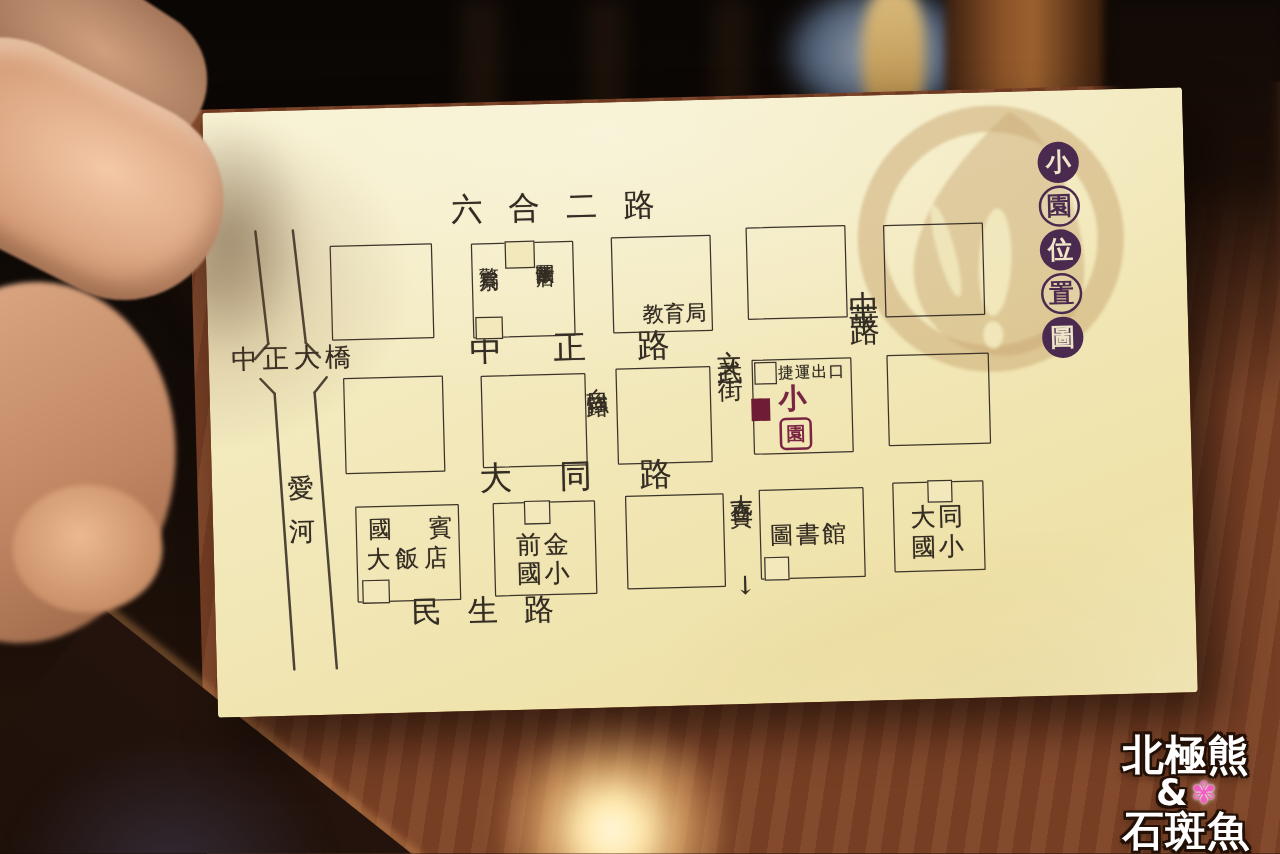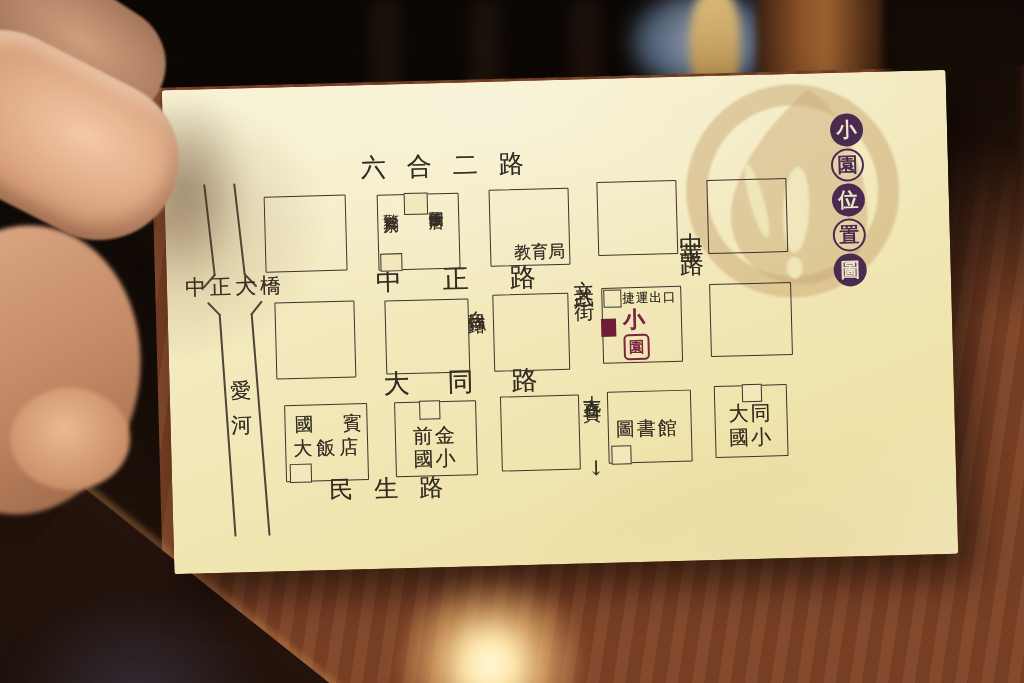--- a/index.html
+++ b/index.html
@@ -197,14 +197,21 @@
     <div class="skin" style="left:-55px;top:-25px;width:230px;height:115px;transform:rotate(33deg);border-radius:60px;filter:blur(1px);
                 background:radial-gradient(at 60% 45%, #cf9f7e, #96684d 80%);"></div>
     <div class="skin" style="left:-4px;top:56px;width:46px;height:88px;transform:rotate(8deg);filter:blur(.6px);
                 background:radial-gradient(at 40% 35%, #f2dccd, #d3ab97 70%, #b3876f);
                 box-shadow:0 0 0 1.5px rgba(130,90,65,.5);"></div>
     <div class="skin" style="left:-85px;top:55px;width:270px;height:160px;transform:rotate(27deg);border-radius:85px;filter:blur(1px);
                 background:radial-gradient(at 62% 40%, #f4c8a6, #d69d79 58%, #ab7556 88%);
                 box-shadow:inset -8px -12px 20px rgba(90,50,30,.35), inset 10px 8px 16px rgba(255,236,212,.55);"></div>
   </div>
 
+  <div id="photo-watermark">
+    <div class="wm-line">北極熊</div>
+    <div>
+      <span class="wm-amp">&amp;</span><span class="wm-flower">✾</span>
+    </div>
+    <div class="wm-line">石斑魚</div>
+  </div>
 
 </div>
 
 </body></html>

